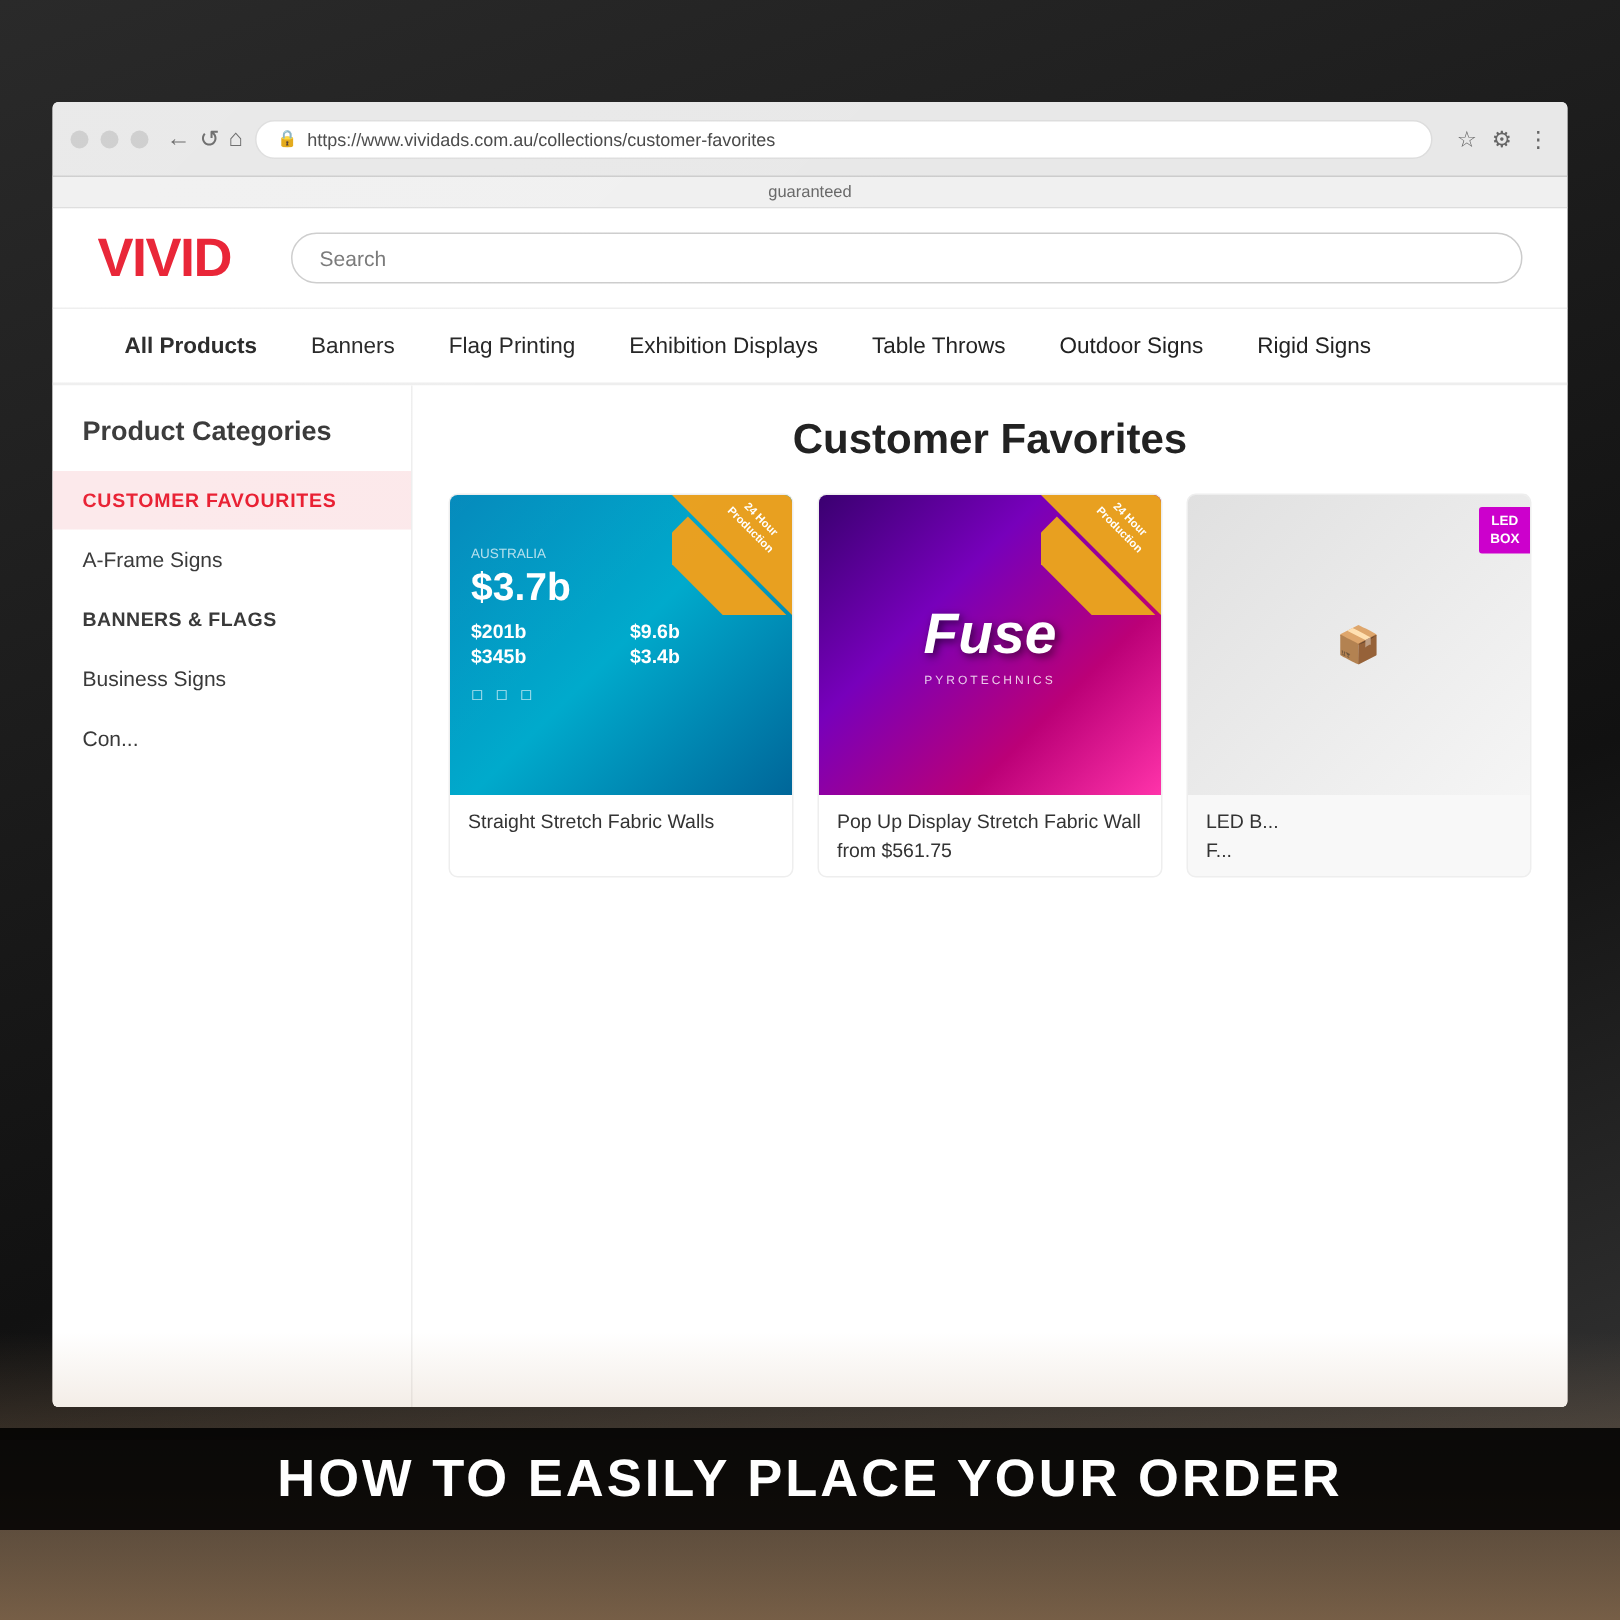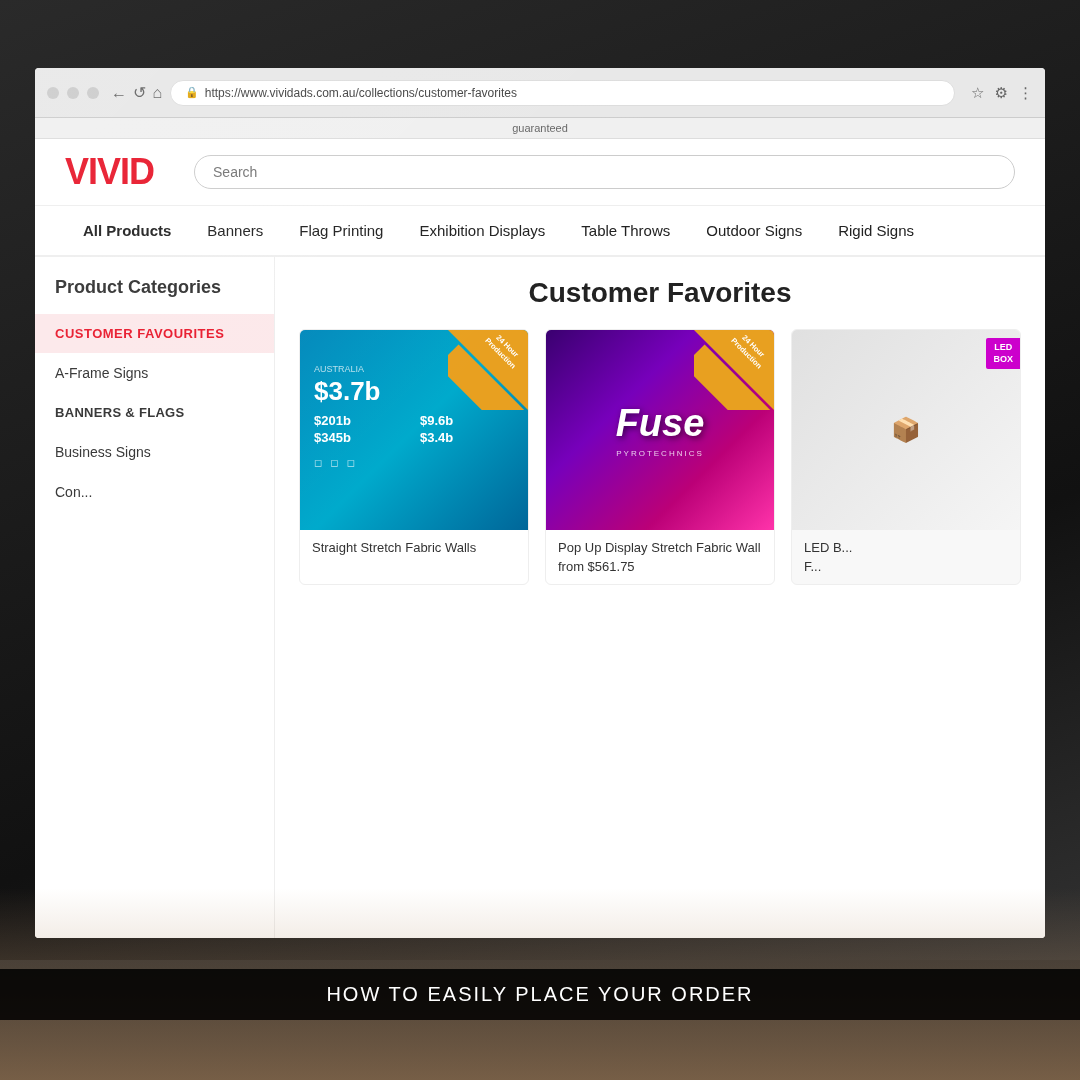--- a/index.html
+++ b/index.html
@@ -277,22 +277,22 @@
       position: absolute;
       bottom: 60px;
       left: 0;
       width: 100%;
       background: rgba(0, 0, 0, 0.85);
       padding: 14px 20px;
       z-index: 10;
     }
 
     .caption-text {
-      font-size: 20px;
-      font-weight: 400;
+      font-size: 35px;
+      font-weight: 700;
       color: white;
       text-align: center;
       letter-spacing: 2px;
       text-transform: uppercase;
     }
 
     
     .keyboard-area {
       position: absolute;
       bottom: 0;

